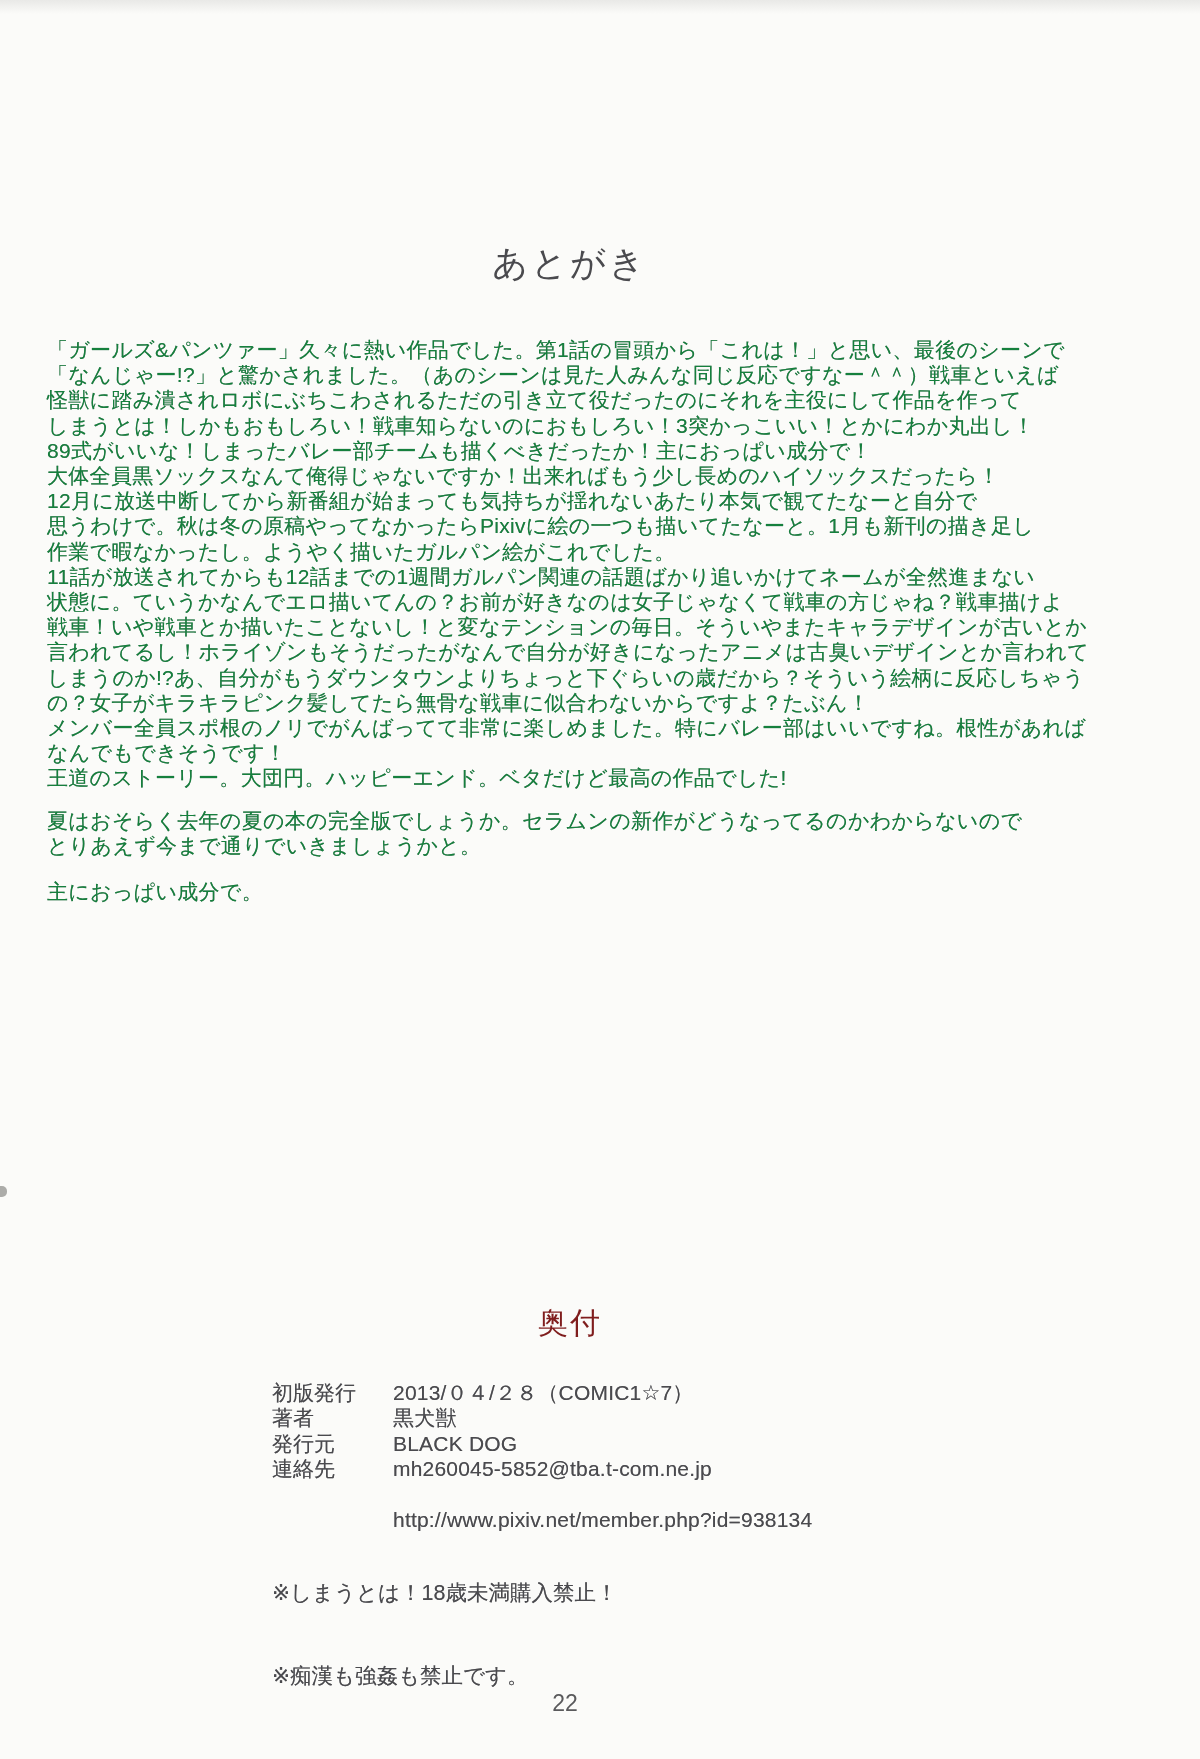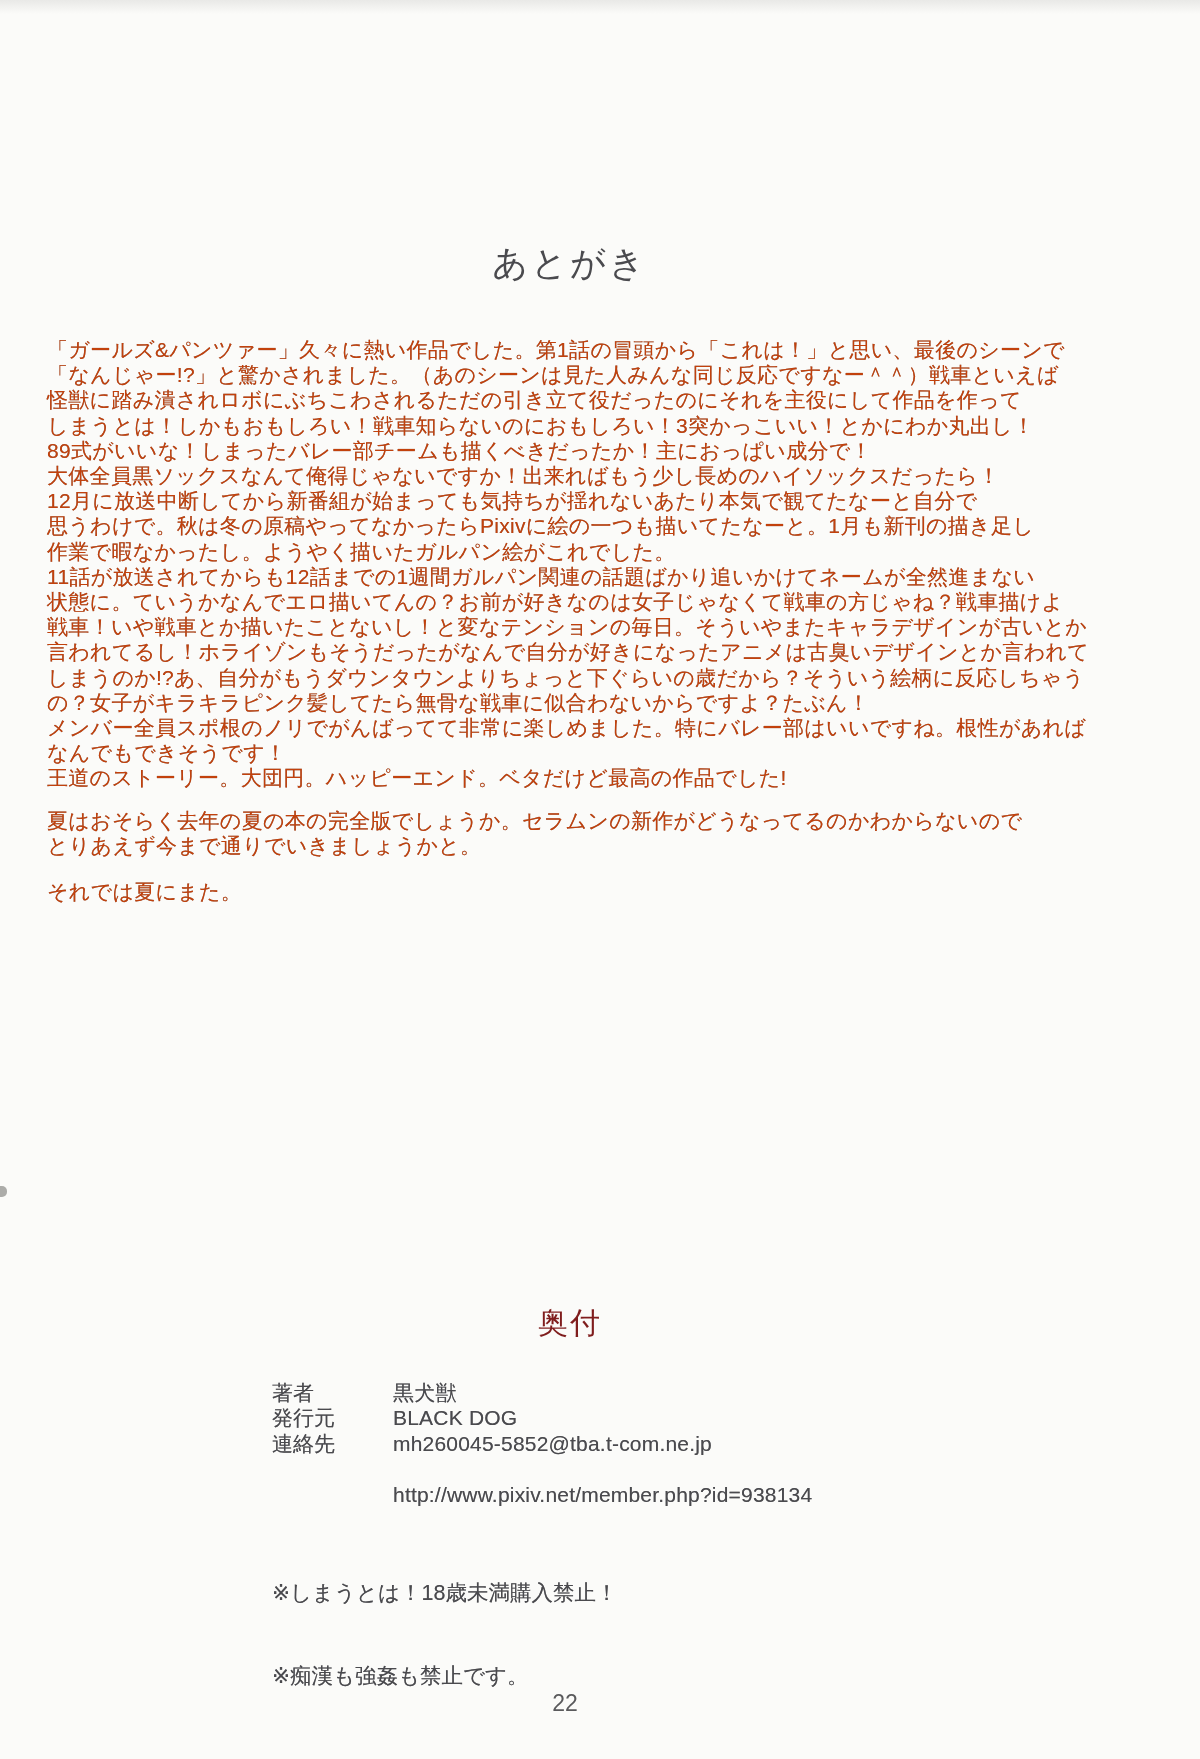--- a/index.html
+++ b/index.html
@@ -41,21 +41,21 @@
     color: #4a4a4e;
     margin: 0;
   }
   .body-par {
     position: absolute;
     left: 47px;
     font-size: 21px;
     line-height: 25.2px;
     letter-spacing: 0.3px;
     white-space: pre;
-    color: #c2410c;
+    color: #15803d;
     text-shadow: 0 0 0.5px rgba(74,74,78,0.6);
   }
   .par-1 { top: 337px; }
   .par-2 { top: 808px; }
   .par-3 { top: 879px; }
   .colophon-title {
     position: absolute;
     top: 1303px; left: 0;
     width: 1140px;
     text-align: center;
@@ -122,25 +122,29 @@
 言われてるし！ホライゾンもそうだったがなんで自分が好きになったアニメは古臭いデザインとか言われて
 しまうのか!?あ、自分がもうダウンタウンよりちょっと下ぐらいの歳だから？そういう絵柄に反応しちゃう
 の？女子がキラキラピンク髪してたら無骨な戦車に似合わないからですよ？たぶん！
 メンバー全員スポ根のノリでがんばってて非常に楽しめました。特にバレー部はいいですね。根性があれば
 なんでもできそうです！
 王道のストーリー。大団円。ハッピーエンド。ベタだけど最高の作品でした!</div>
 
   <div class="body-par par-2">夏はおそらく去年の夏の本の完全版でしょうか。セラムンの新作がどうなってるのかわからないので
 とりあえず今まで通りでいきましょうかと。</div>
 
-  <div class="body-par par-3">それでは夏にまた。</div>
+  <div class="body-par par-3">主におっぱい成分で。</div>
 
   <h2 class="colophon-title">奥付</h2>
 
   <div class="colophon-table">
+    <div class="colophon-row">
+      <span class="colophon-label">初版発行</span>
+      <span class="colophon-value">2013/０４/２８（COMIC1☆7）</span>
+    </div>
     <div class="colophon-row">
       <span class="colophon-label">著者</span>
       <span class="colophon-value">黒犬獣</span>
     </div>
     <div class="colophon-row">
       <span class="colophon-label">発行元</span>
       <span class="colophon-value">BLACK DOG</span>
     </div>
     <div class="colophon-row">
       <span class="colophon-label">連絡先</span>

